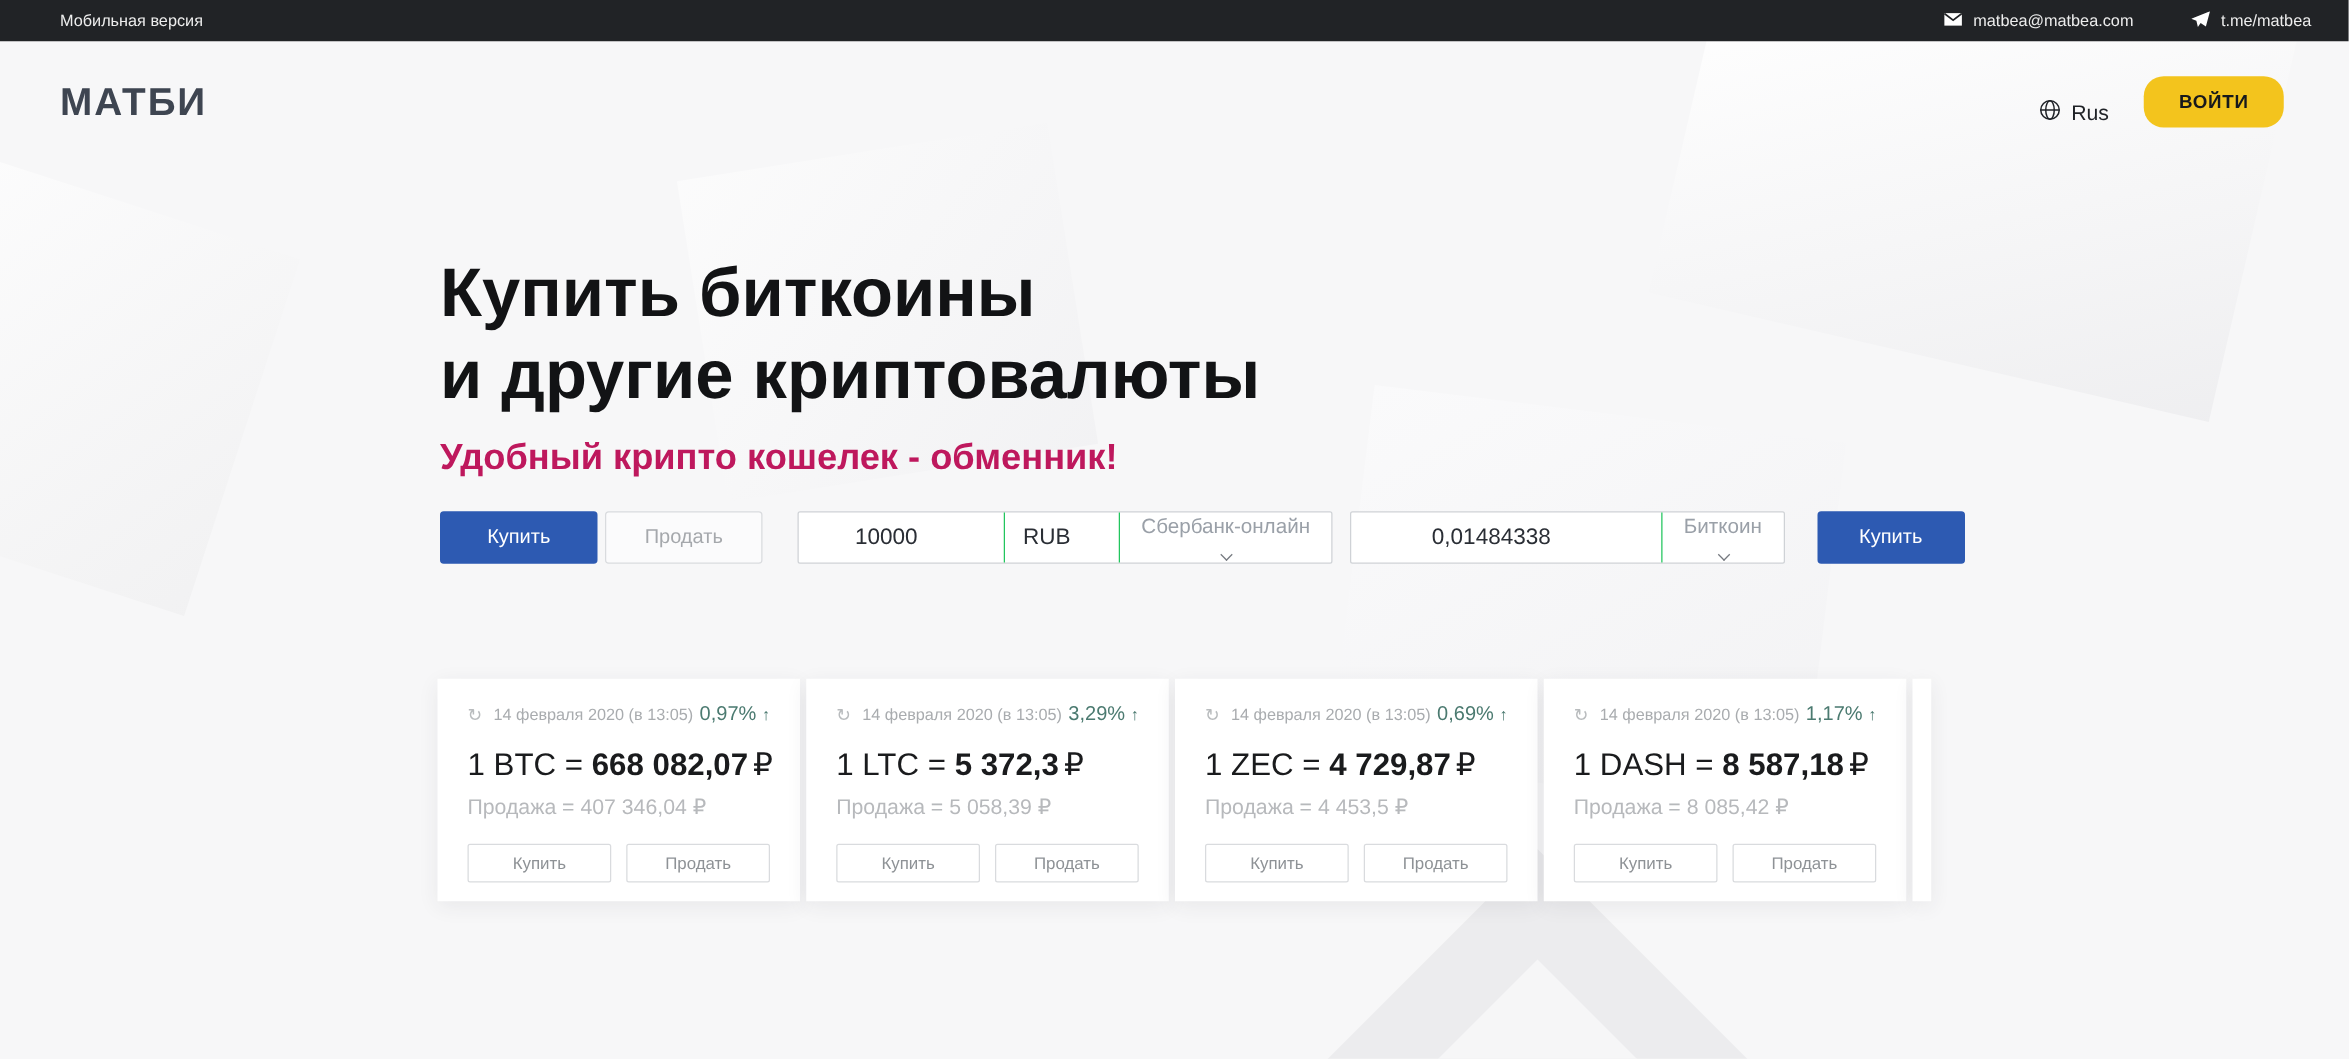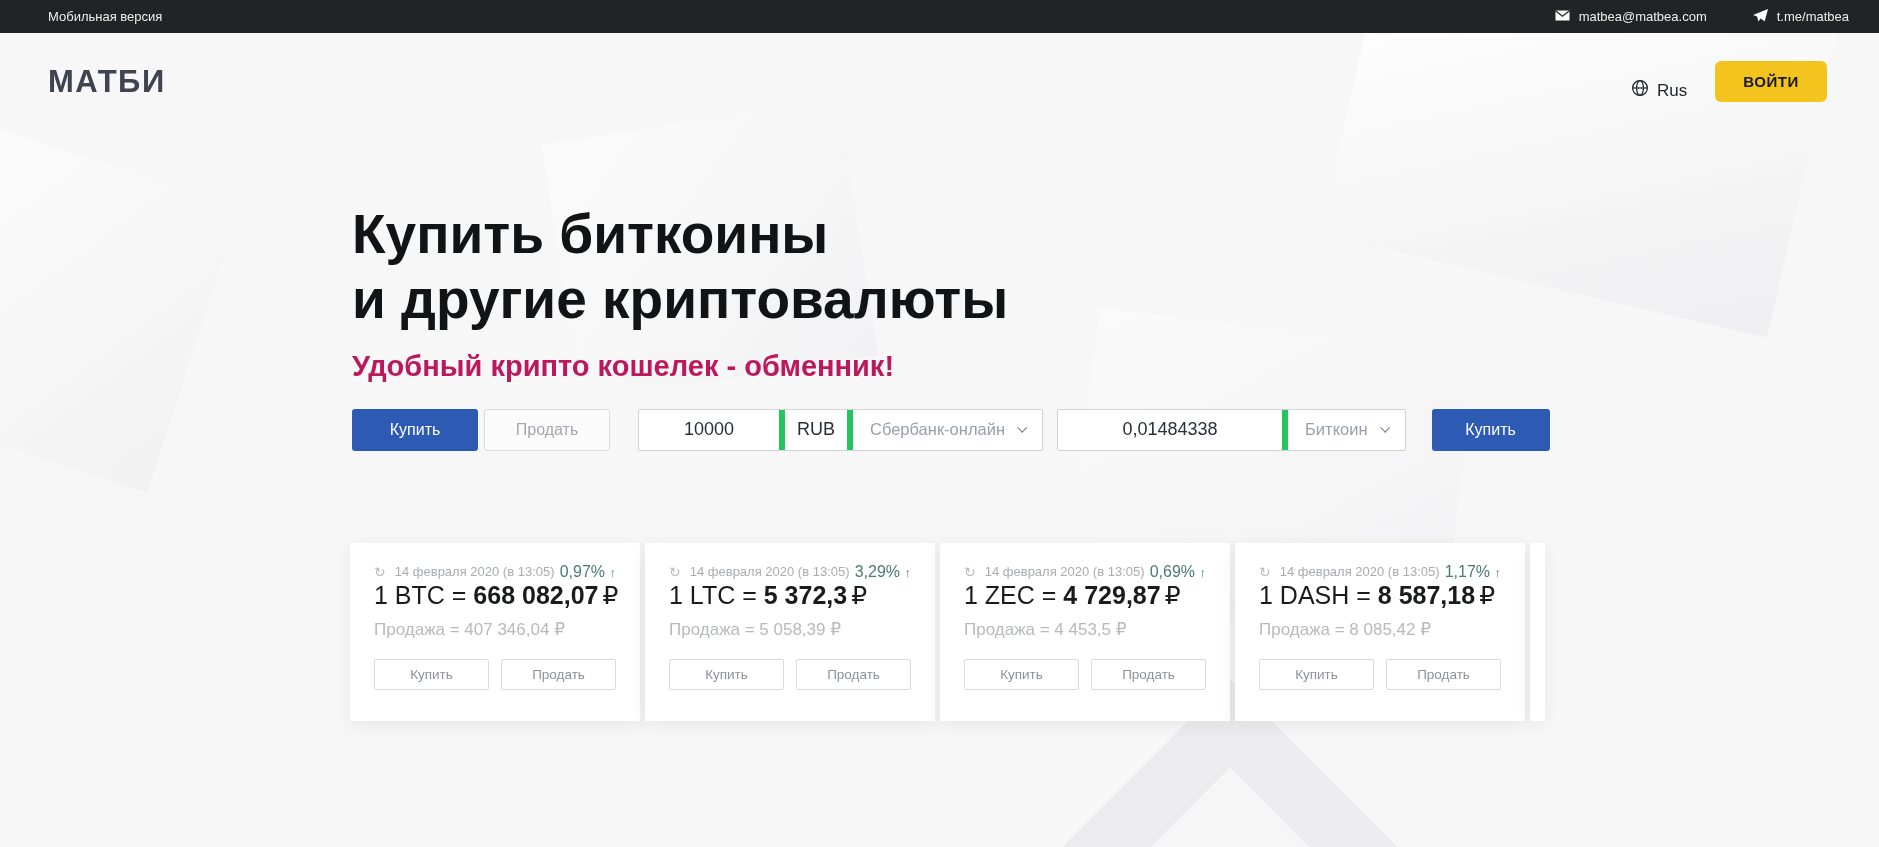--- a/index.html
+++ b/index.html
@@ -46,65 +46,65 @@
     padding:28px 52px 0 48px;
   }
   .logo { font-size:31px; font-weight:700; color:#3e4551; letter-spacing:1.5px; cursor:pointer; }
   .nav { display:flex; align-items:center; gap:39px; margin-left:76px; font-size:17px; color:#26282b; }
   .nav-item { display:flex; align-items:center; gap:9px; cursor:pointer; white-space:nowrap; }
   .chev { width:7px; height:7px; border-right:1.7px solid #3a3d42; border-bottom:1.7px solid #3a3d42;
           transform:rotate(45deg) translateY(-1px); margin-top:-3px; }
   .header-right { margin-left:auto; display:flex; align-items:flex-end; gap:28px; }
   .lang { display:flex; align-items:center; gap:8px; font-size:17px; color:#1f2227; cursor:pointer; }
   .login-btn {
-    background:#f3c41d; color:#17191c; border:none; border-radius:6px;
+    background:#f3c41d; color:#17191c; border:none; border-radius:16px;
     padding:12px 28px; font-size:15px; font-weight:700; letter-spacing:.6px;
     font-family:inherit; cursor:pointer;
   }
 
   
   .hero { margin:100px 0 0 352px; }
   .hero h1 { margin:0; font-size:55px; line-height:1.18; font-weight:700; color:#121315; }
   .subtitle { margin-top:18px; font-size:29px; font-weight:700; color:#be185d; }
 
   
   .form-row { display:flex; align-items:stretch; height:42px; margin:26px 0 0 352px; }
   .btn { font-family:inherit; font-size:16px; border-radius:3px; cursor:pointer; }
   .btn-blue { background:#2d5ab2; color:#fff; border:none; width:126px; }
   .btn-ghost { background:rgba(255,255,255,.55); border:1px solid #d9dbde; color:#a5a8ac; width:126px; }
   .tab-sell { margin-left:6px; }
   .group { display:flex; align-items:stretch; background:#fff; border:1px solid #cfd2d6; border-radius:2px; }
   .g1 { margin-left:28px; }
   .g2 { margin-left:14px; }
   .seg { display:flex; align-items:center; justify-content:center; }
-  .seg + .seg { border-left:6px solid #22c55e; }
+  .seg + .seg { border-left:1px solid #22c55e;margin-left:24px; }
   .group input {
     border:none; outline:none; background:transparent; text-align:center;
     font-family:inherit; font-size:18px; color:#2a2e35;
   }
   .amount-in { width:140px; }
   .rub { width:68px; font-size:18px; color:#2a2e35; }
-  .select { padding:0 17px; gap:13px; color:#9aa0a8; font-size:16.5px; cursor:pointer; white-space:nowrap; }
+  .select { padding:0 17px; gap:13px; color:#9aa0a8; font-size:16.5px; cursor:pointer; white-space:nowrap;flex-direction:column; }
   .select .chev { border-color:#75797f; }
   .crypto-in { width:224px; }
   .submit { width:118px; margin-left:26px; }
 
   
   .cards { display:flex; gap:5px; margin:92px 0 0 350px; align-items:stretch; }
   .card {
     width:290px; height:178px; background:#fff;
     box-shadow:0 4px 16px rgba(45,45,70,.08);
     padding:20px 24px;
   }
   .card.sliver { width:15px; padding:0; }
   .card-top { display:flex; align-items:center; font-size:13px; color:#a9acaf; }
   .refresh { font-size:14px; color:#b9bcbe; margin-right:9px; cursor:pointer; line-height:1; }
   .pct { margin-left:auto; font-size:16px; color:#4b7a70; white-space:nowrap; }
   .pct .up { font-size:13px; }
-  .rate { font-size:25px; color:#1a1b1d; white-space:nowrap; }
+  .rate { margin-top:16px; font-size:25px; color:#1a1b1d; white-space:nowrap; }
   .rate .price { font-weight:700; }
   .rate .sym { font-weight:400; margin-left:4px; }
   .sell { margin-top:9px; font-size:17px; color:#b7b9bc; }
   .card-actions { margin-top:19px; display:flex; gap:12px; }
   .card-btn {
     flex:1; height:31px; background:#fff; border:1px solid #d9dbde; border-radius:2px;
     color:#8e9296; font-size:13.5px; font-family:inherit; cursor:pointer;
   }
 </style>
 </head>

